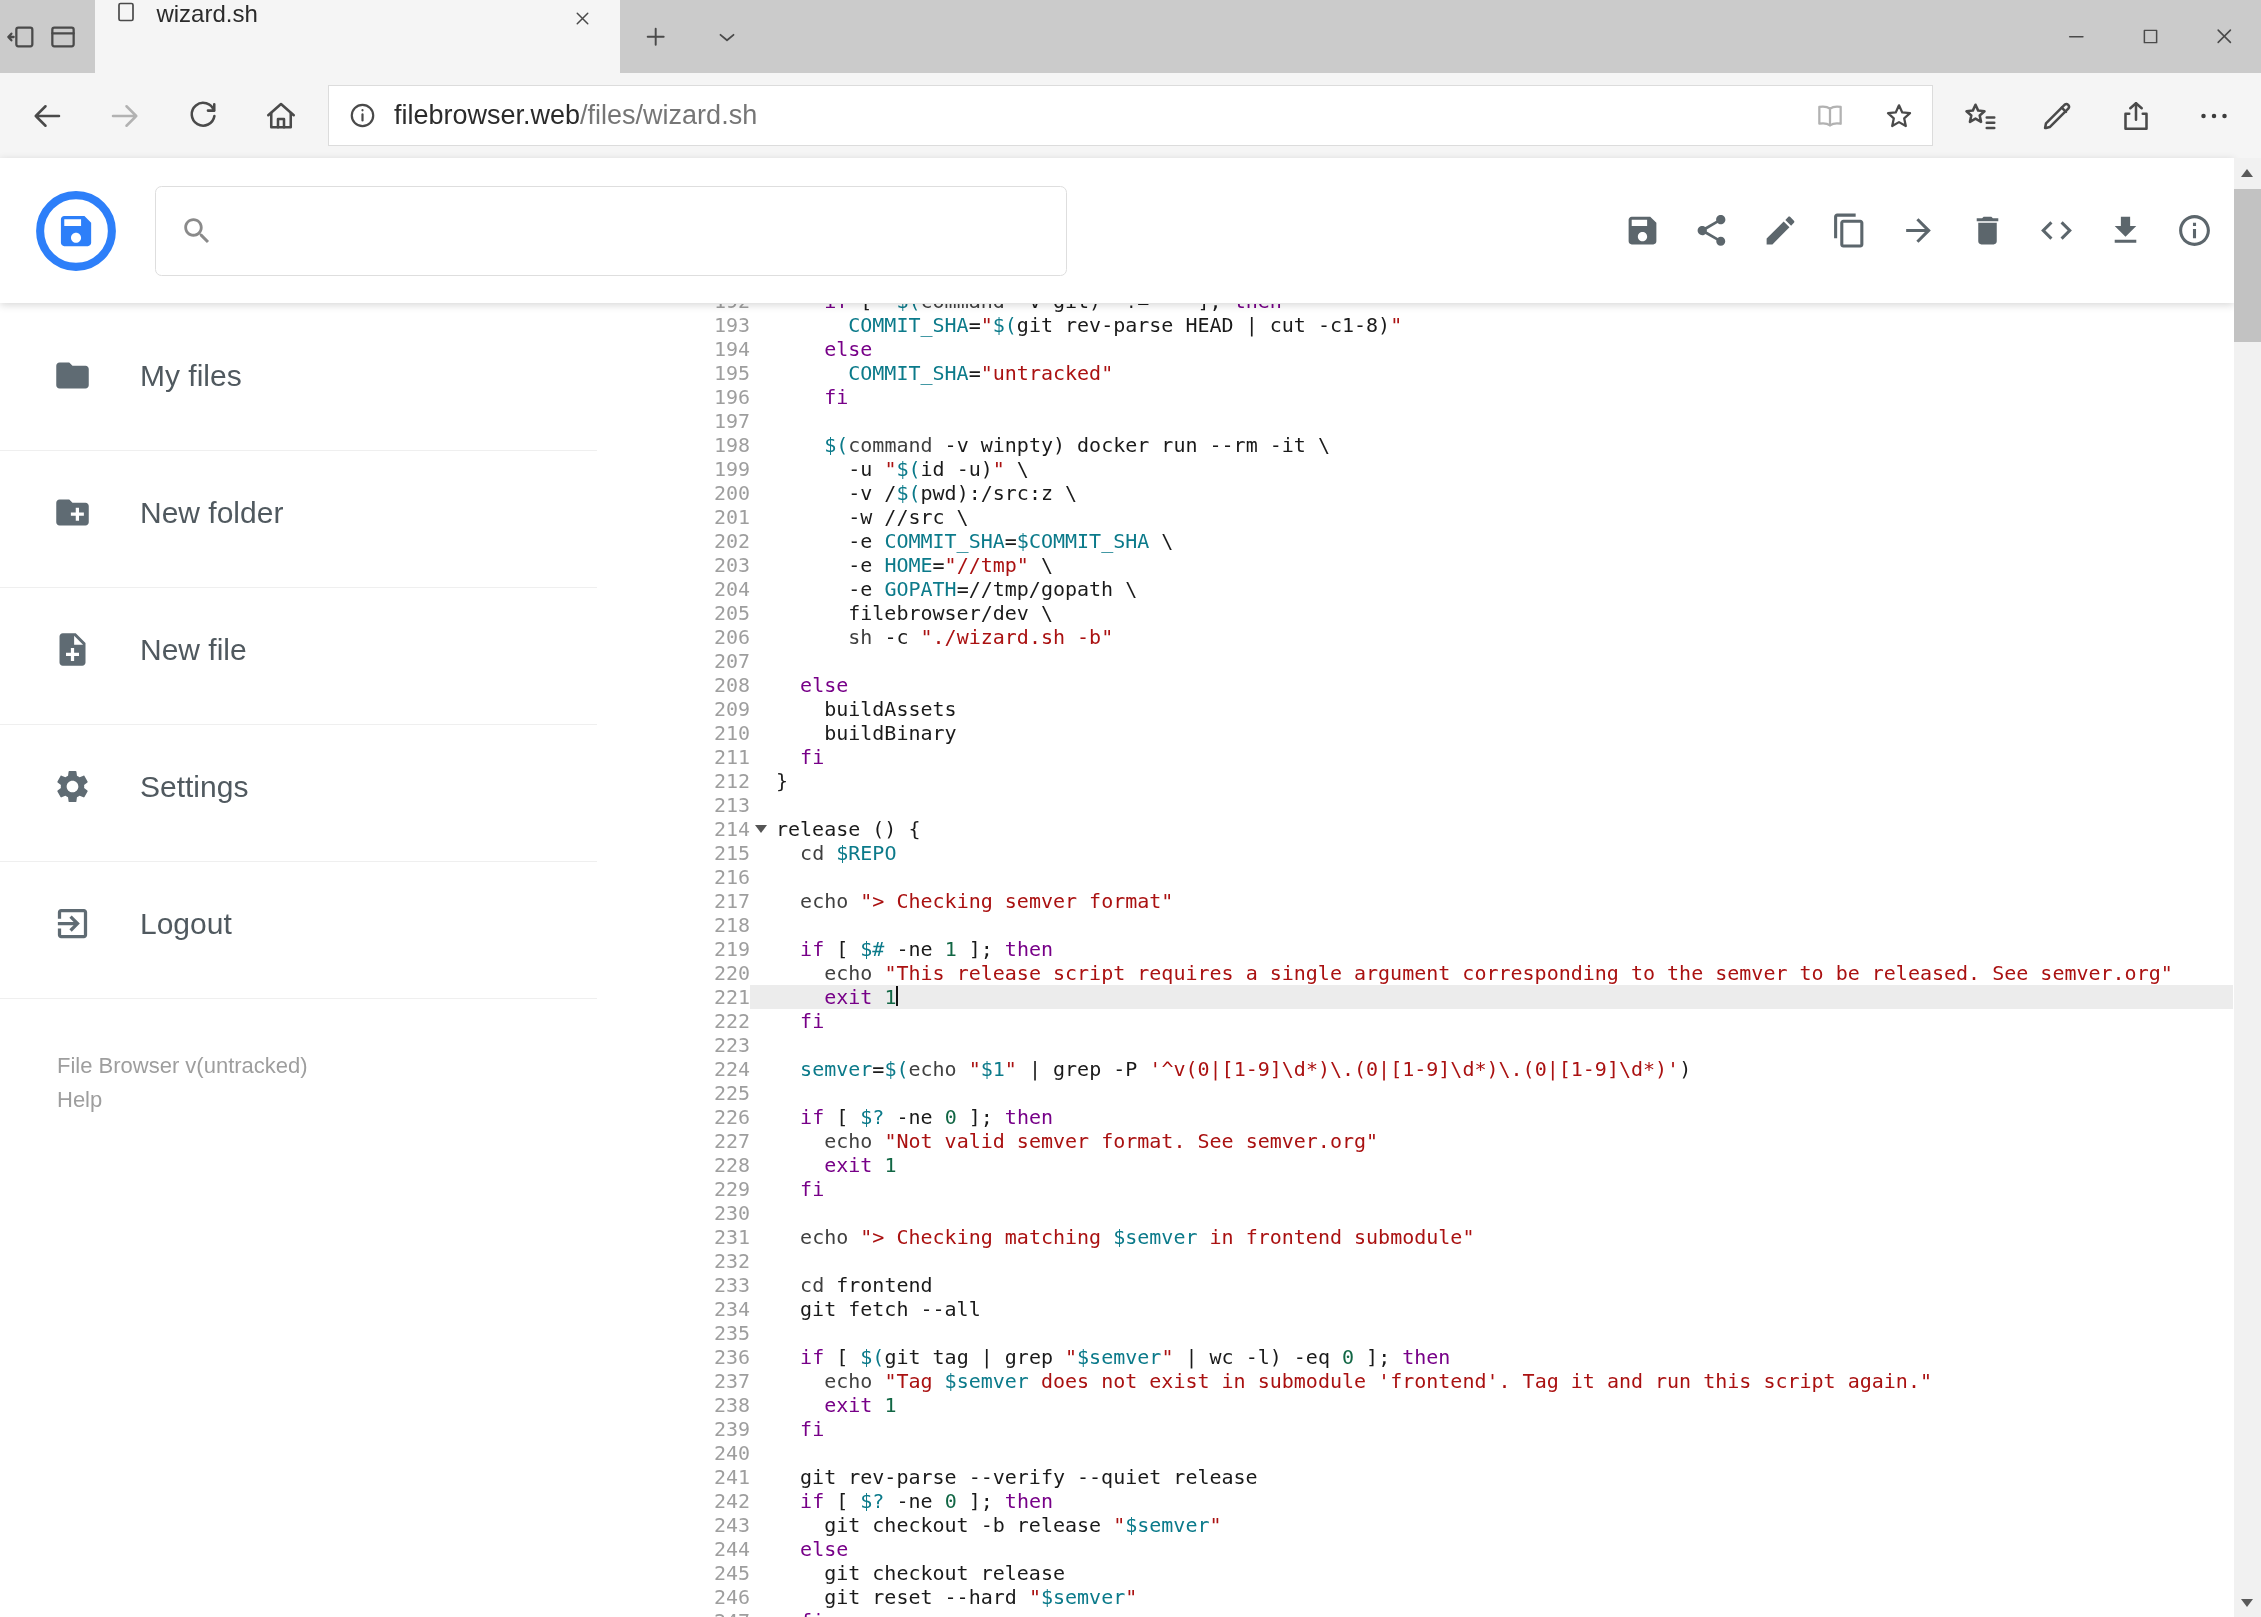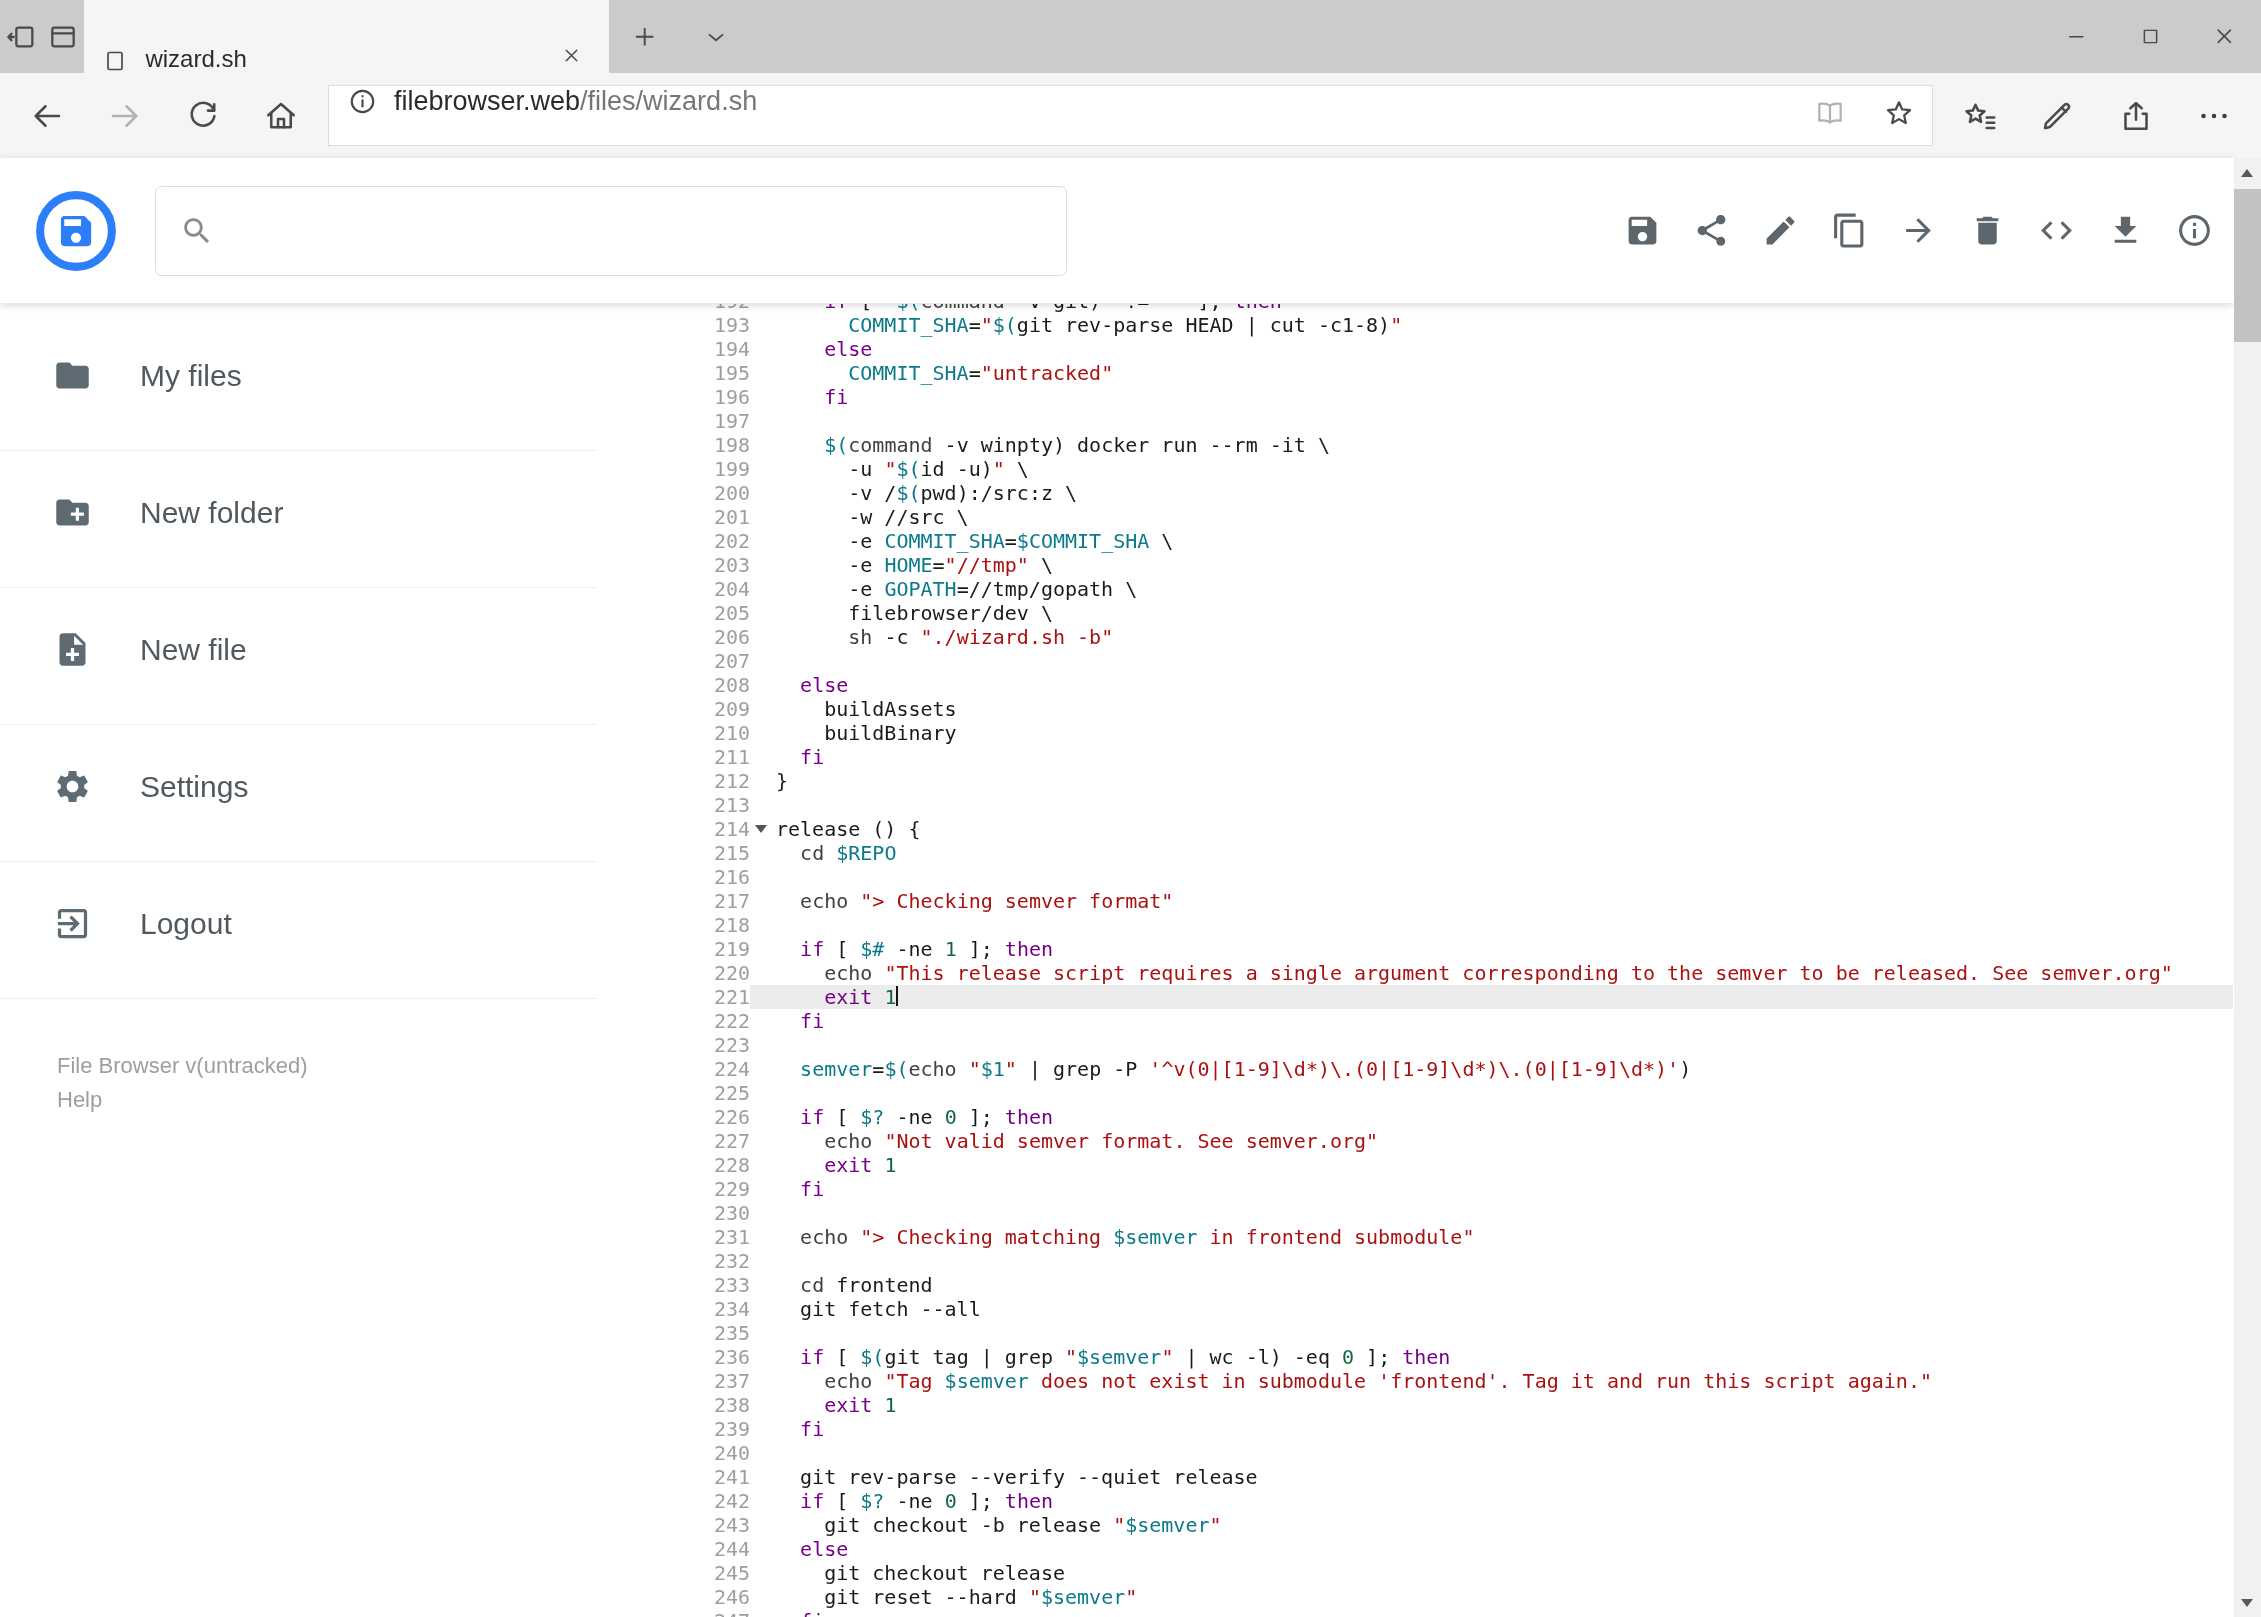--- a/index.html
+++ b/index.html
@@ -7,31 +7,31 @@
   html,body{width:2261px;height:1617px}
   body{font-family:"Liberation Sans",sans-serif;background:#fff}
   svg{display:block}
   .st{fill:none;stroke:#4a4a4a;stroke-width:1.7;stroke-linecap:round;stroke-linejoin:round}
   .st.dis{stroke:#b2b2b2}
   .screen{position:relative;width:2261px;height:1617px;overflow:hidden;background:#fff}
 
   
   .tabbar{position:absolute;left:0;top:0;width:2261px;height:73px;background:#cbcbcb;display:flex;align-items:stretch}
   .tbicon{width:42px;display:flex;align-items:center;justify-content:center}
-  .tab{width:525px;background:#f5f5f5;display:flex;align-items:flex-end;gap:18px;padding:0 19.4px;margin-left:0}
+  .tab{width:525px;background:#f5f5f5;display:flex;align-items:flex-start;gap:18px;padding:0 19.4px;margin-left:11px}
   .tab-title{flex:1;font-size:24px;color:#2b2b2b;white-space:nowrap;overflow:hidden}
   .tabclose{display:flex;align-items:center;justify-content:center;width:36px;height:36px}
   .newtab,.tabchev{width:71px;display:flex;align-items:center;justify-content:center}
   .winctl{margin-left:auto;display:flex;align-items:stretch}
   .winbtn{width:74px;display:flex;align-items:center;justify-content:center}
 
   
   .navbar{position:absolute;top:73px;left:0;width:2261px;height:86px;background:#f5f5f5;border-bottom:0.8px solid #d4d4d4;display:flex;align-items:center;padding:0 8px}
   .navbtn{width:78px;height:78px;flex:none;display:flex;align-items:center;justify-content:center}
-  .addressbar{flex:1;height:61px;background:#fff;border:0.8px solid #dcdcdc;display:flex;align-items:flex-start;padding:0 6.5px 0 18px;margin:12px 8px;gap:16px}
+  .addressbar{flex:1;height:61px;background:#fff;border:0.8px solid #dcdcdc;display:flex;align-items:center;padding:0 6.5px 0 18px;margin:12px 8px;gap:16px}
   .url{flex:1;font-size:27px;white-space:nowrap;overflow:hidden}
   .url .dom{color:#2b2b2b}
   .url .path{color:#767676}
   .abtn{width:53px;height:53px;flex:none;display:flex;align-items:center;justify-content:center}
 
   
   .appheader{position:absolute;left:0;top:158px;width:2234px;height:145px;background:#fff;display:flex;align-items:center;z-index:3;box-shadow:0 2.4px 8px rgba(0,0,0,.16)}
   .logo{width:84px;height:84px;margin-left:34px;flex:none}
   .search{width:912px;height:90px;margin-left:37px;border:1.6px solid #dedede;border-radius:6.5px;display:flex;align-items:center;gap:21px;padding:0 24px;background:#fff}
   .search svg{width:34px;height:34px;color:#8a8a8a;flex:none}

